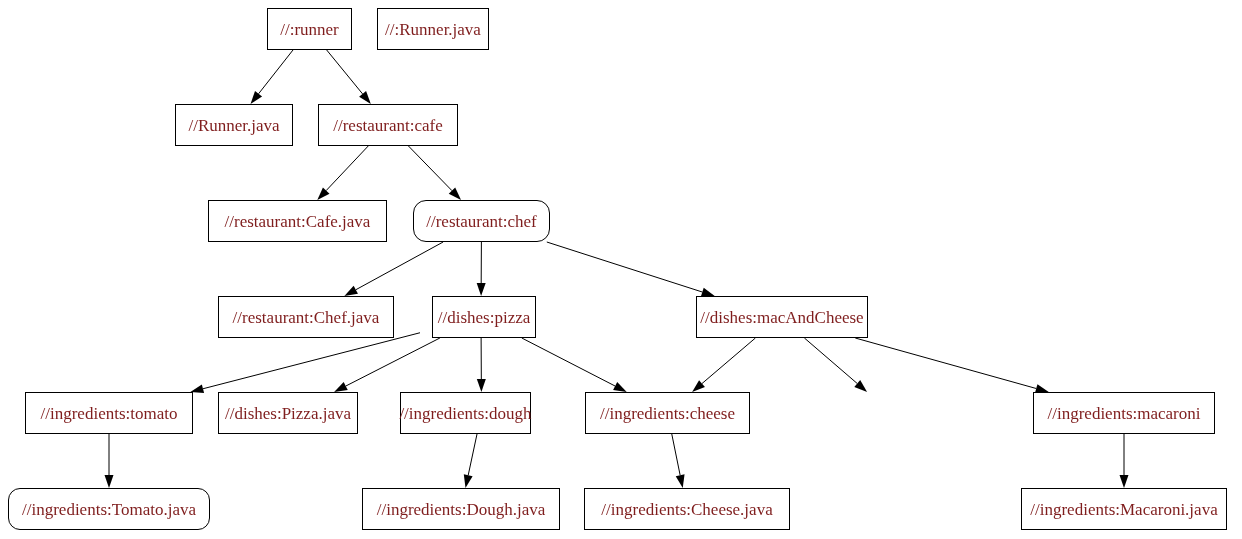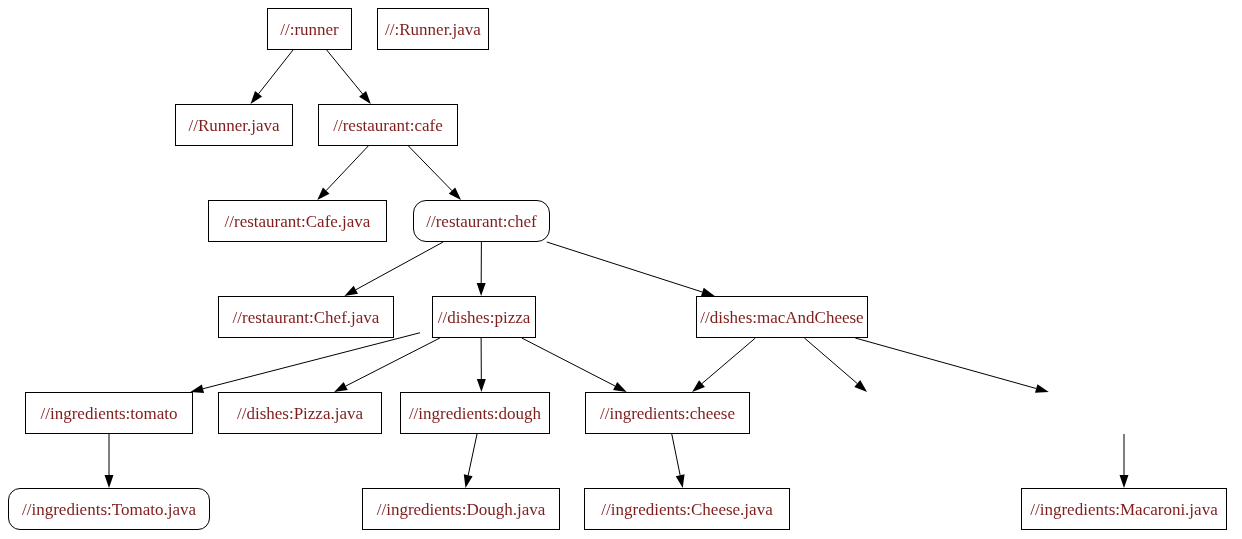--- a/index.html
+++ b/index.html
@@ -114,20 +114,21 @@
   <div class="node" id="n-runner" style="left:267px;  top:8px;   width:85px;">//:runner</div>
   <div class="node" id="n-runner_java_root" style="left:377px;  top:8px;   width:112px;">//:Runner.java</div>
   <div class="node" id="n-runner_java" style="left:175px;  top:104px; width:118px;">//Runner.java</div>
   <div class="node" id="n-cafe" style="left:318px;  top:104px; width:140px;">//restaurant:cafe</div>
   <div class="node" id="n-cafe_java" style="left:208px;  top:200px; width:179px;">//restaurant:Cafe.java</div>
   <div class="node" id="n-chef" style="left:413px;  top:200px; width:137px;border-radius:13px;">//restaurant:chef</div>
   <div class="node" id="n-chef_java" style="left:218px;  top:296px; width:176px;">//restaurant:Chef.java</div>
   <div class="node" id="n-pizza" style="left:432px;  top:296px; width:104px;">//dishes:pizza</div>
   <div class="node" id="n-mac_and_cheese" style="left:656px;  top:296px; width:172px;margin-left:40px;">//dishes:macAndCheese</div>
   <div class="node" id="n-tomato" style="left:25px;   top:392px; width:168px;">//ingredients:tomato</div>
-  <div class="node" id="n-pizza_java" style="left:218px;  top:392px; width:164px;">//dishes:Pizza.java</div>
-  <div class="node" id="n-dough" style="left:400px;  top:392px; width:150px;">//ingredients:dough</div>
+  <div class="node" id="n-pizza_java" style="left:218px;  top:392px; width:140px;">//dishes:Pizza.java</div>
+  <div class="node" id="n-dough" style="left:400px;  top:392px; width:131px;">//ingredients:dough</div>
   <div class="node" id="n-cheese" style="left:585px;  top:392px; width:165px;">//ingredients:cheese</div>
+  <div class="node" id="n-macaroni" style="left:1033px; top:392px; width:182px;">//ingredients:macaroni</div>
   <div class="node" id="n-tomato_java" style="left:8px;    top:488px; width:202px;border-radius:12px;">//ingredients:Tomato.java</div>
   <div class="node" id="n-dough_java" style="left:362px;  top:488px; width:198px;">//ingredients:Dough.java</div>
   <div class="node" id="n-cheese_java" style="left:584px;  top:488px; width:206px;">//ingredients:Cheese.java</div>
   <div class="node" id="n-macaroni_java" style="left:1021px; top:488px; width:206px;">//ingredients:Macaroni.java</div>
 </div>
 
 </body></html>

